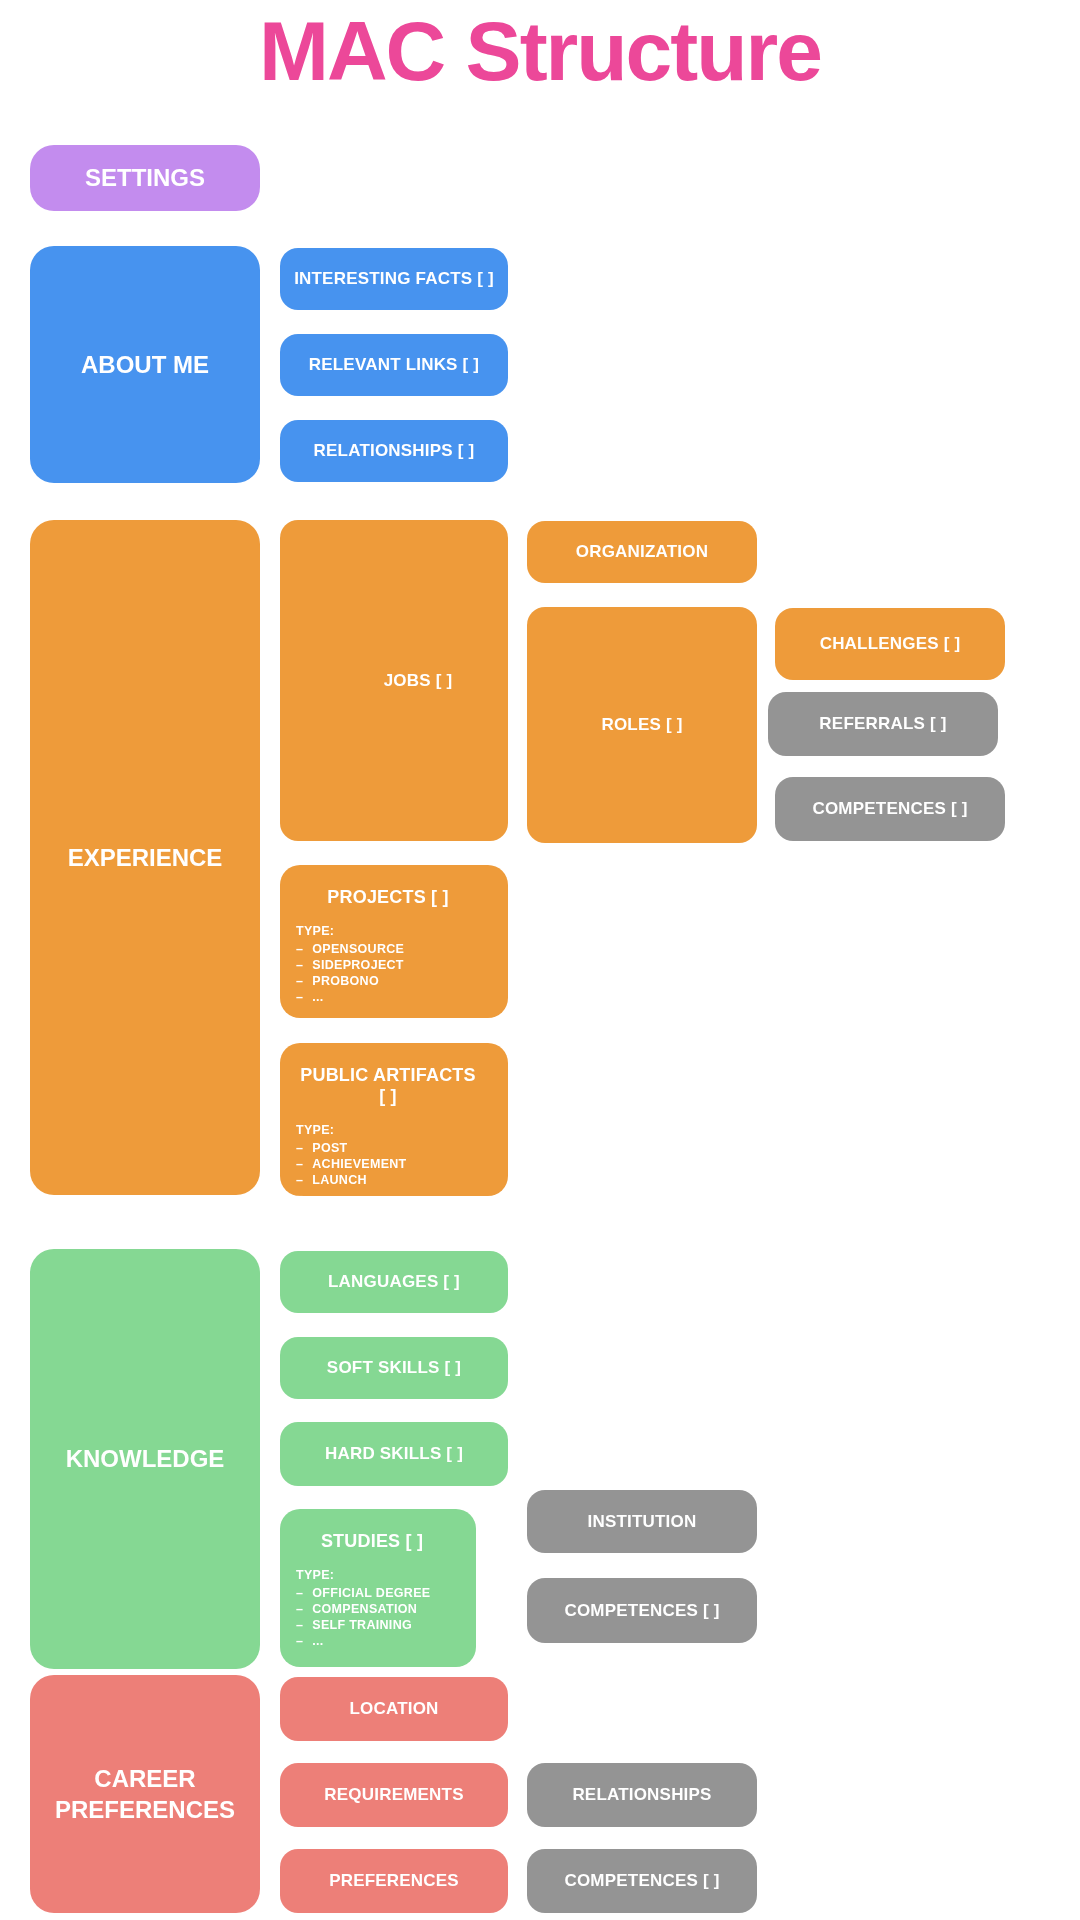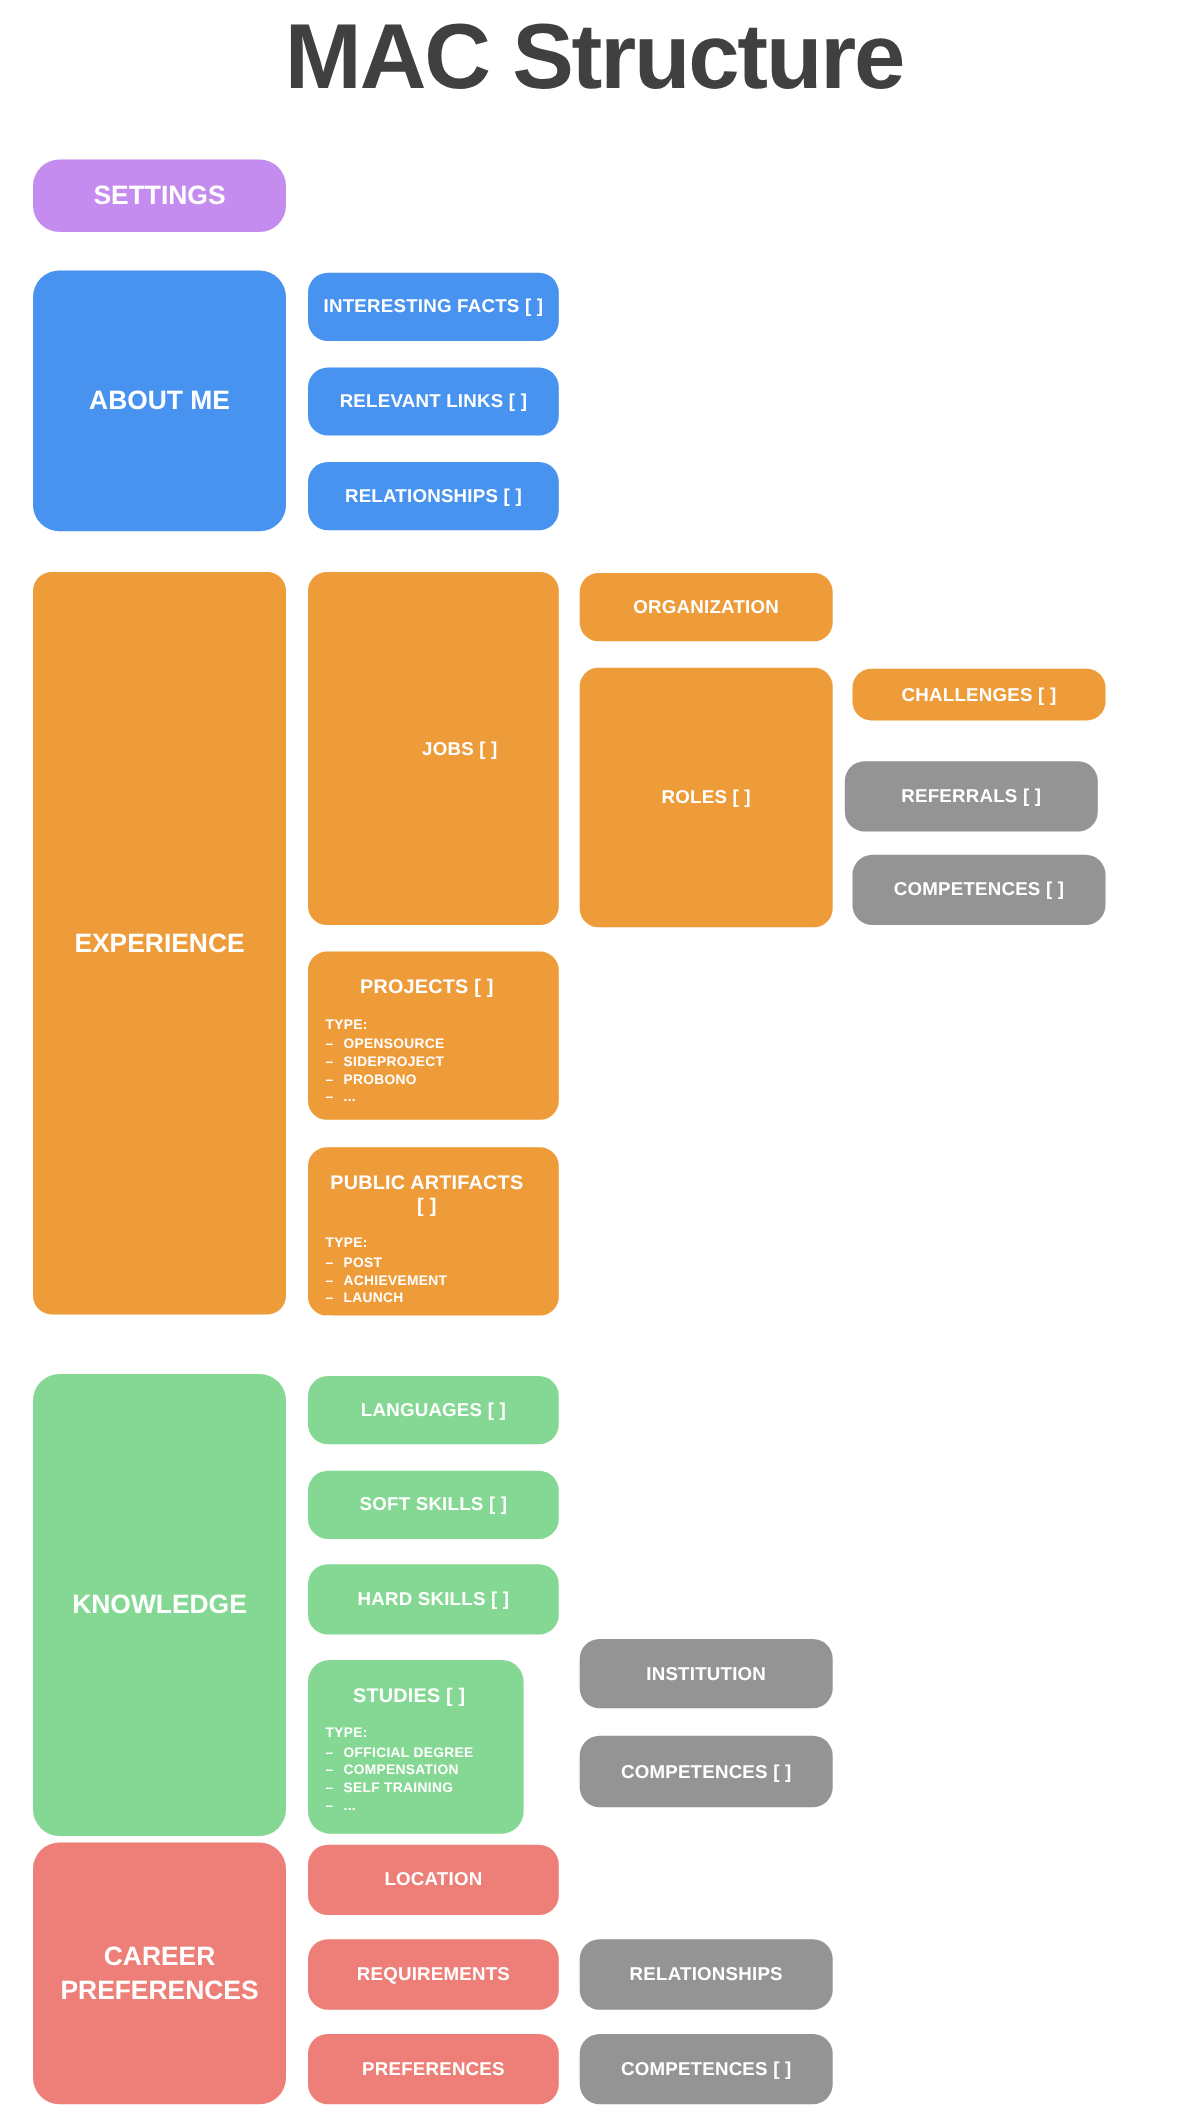--- a/index.html
+++ b/index.html
@@ -13,21 +13,21 @@
   }
   h1.title {
     position: absolute;
     top: 0; left: 0; right: 0;
     margin: 0;
     text-align: center;
     font-size: 84px;
     line-height: 102px;
     font-weight: 700;
     letter-spacing: -2px;
-    color: #404040;
+    color: #ec4899;
   }
   .node {
     position: absolute;
     box-sizing: border-box;
     display: flex;
     align-items: center;
     justify-content: center;
     text-align: center;
     color: #ffffff;
     font-weight: 700;
@@ -49,36 +49,36 @@
     letter-spacing: 0.2px;
     margin-bottom: 16px;
   }
   .type-block { font-size: 12.5px; letter-spacing: 0.3px; }
   .type-heading { margin-bottom: 4px; }
   ul.type-list { list-style: none; margin: 0; padding: 0; }
   ul.type-list li { display: flex; gap: 9px; line-height: 1.12; margin-bottom: 2px; }
 
   .purple  { background: var(--purple,  #c38cee); }
   .blue    { background: var(--blue,    #4793ef); }
-  .orange  { background: var(--orange,  #ee9b3a); border-radius: 17px; }
+  .orange  { background: var(--orange,  #ee9b3a); }
   .green   { background: var(--green,   #85d893); margin-top: 19px; }
   .salmon  { background: var(--salmon,  #ed7f78); }
   .gray    { background: var(--gray,    #949494); }
 
   
   #settings            { left: 30px;  top: 145px;  width: 230px; height: 66px; }
   #about-me            { left: 30px;  top: 246px;  width: 230px; height: 237px; }
   #interesting-facts   { left: 280px; top: 248px;  width: 228px; height: 62px; }
   #relevant-links      { left: 280px; top: 334px;  width: 228px; height: 62px; }
   #relationships       { left: 280px; top: 420px;  width: 228px; height: 62px; }
   #experience          { left: 30px;  top: 520px;  width: 230px; height: 675px; }
   #jobs                { left: 280px; top: 520px;  width: 228px; height: 321px; padding-left: 48px; }
   #organization        { left: 527px; top: 521px;  width: 230px; height: 62px; }
   #roles               { left: 527px; top: 607px;  width: 230px; height: 236px; }
-  #challenges          { left: 775px; top: 608px;  width: 230px; height: 47px; }
+  #challenges          { left: 775px; top: 608px;  width: 230px; height: 72px; }
   #referrals           { left: 768px; top: 692px;  width: 230px; height: 64px; }
   #competences-roles   { left: 775px; top: 777px;  width: 230px; height: 64px; }
   #projects            { left: 280px; top: 865px;  width: 228px; height: 153px; }
   #public-artifacts    { left: 280px; top: 1043px; width: 228px; height: 153px; }
   #knowledge           { left: 30px;  top: 1230px; width: 230px; height: 420px; }
   #languages           { left: 280px; top: 1232px; width: 228px; height: 62px; }
   #soft-skills         { left: 280px; top: 1318px; width: 228px; height: 62px; }
   #hard-skills         { left: 280px; top: 1403px; width: 228px; height: 64px; }
   #studies             { left: 280px; top: 1490px; width: 196px; height: 158px; }
   #institution         { left: 527px; top: 1490px; width: 230px; height: 63px; }

